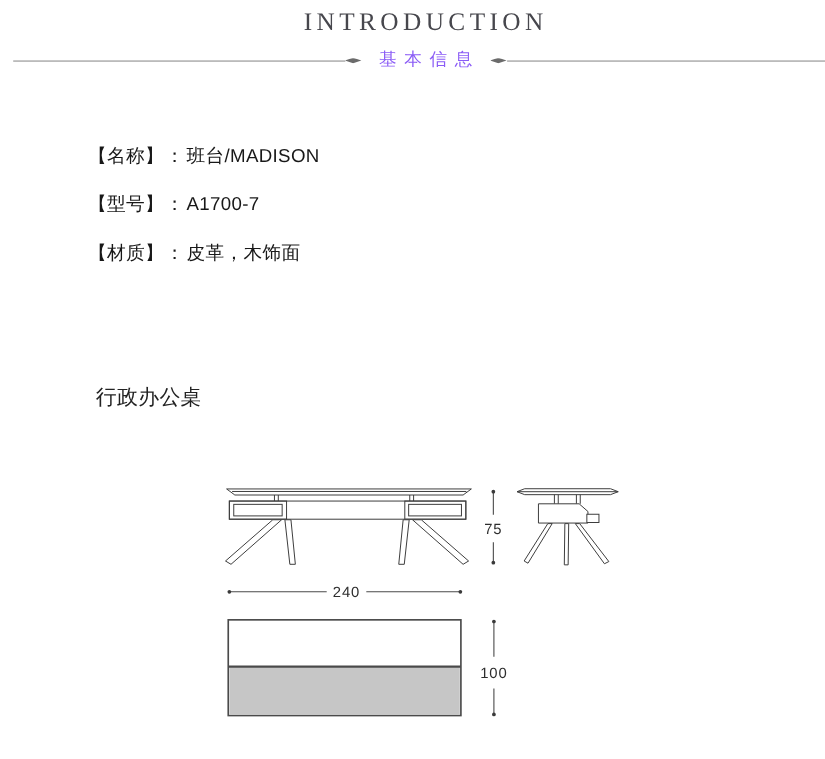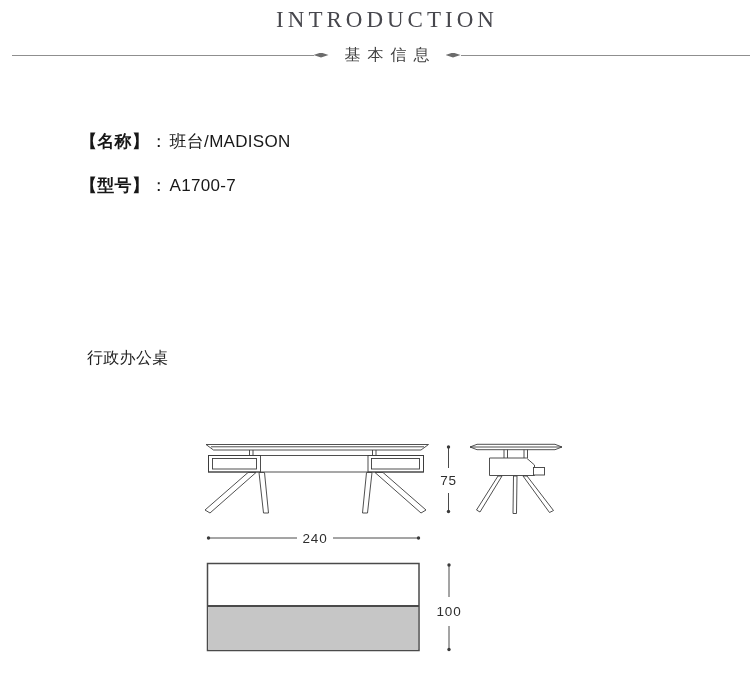--- a/index.html
+++ b/index.html
@@ -22,37 +22,37 @@
     position:absolute; top:46px; left:0; width:100%; height:18px;
     display:flex; align-items:center;
   }
   .hline { flex:1; height:1px; background:#8f8f8f; }
   .diamond {
     width:15px; height:5px; background:#6b6b6b; flex:0 0 auto;
     clip-path:polygon(0 50%, 50% 0, 100% 50%, 50% 100%);
   }
   .subtitle {
     flex:0 0 auto;
-    font-size:16px; letter-spacing:7px; color:#404040;
+    font-size:16px; letter-spacing:7px; color:#8b5cf6;
     margin:0 9px 0 16px; line-height:18px;text-align:right;
   }
 
   
   .specs { position:absolute; left:68px; top:133px; }
   .spec-row {
     height:18px; line-height:18px; margin-bottom:26px;
     font-size:17px; color:#181818; letter-spacing:0.3px;
     white-space:nowrap;
   }
-  .spec-label { font-weight:bold; }
+  .spec-label { font-weight:normal; }
   .spec-sep { margin:0 2px 0 1px; }
 
   .category {
     position:absolute; left:75px; top:348px;
-    font-size:16px; color:#222; letter-spacing:0.3px;
+    font-size:19px; color:#222; letter-spacing:0.3px;
   }
 
   
   .drawing-svg { position:absolute; left:0; top:430px; width:750px; height:240px; }
   .stroke { fill:none; stroke:#3c3c3c; stroke-width:0.9; }
   .filled { fill:#ffffff; stroke:#3c3c3c; stroke-width:0.9; }
   .dimline { stroke:#4a4a4a; stroke-width:1; }
   .dimdot { fill:#3a3a3a; }
   .dimtext {
     font-family:"Liberation Sans", sans-serif;
@@ -73,20 +73,23 @@
     <span class="diamond"></span>
     <span class="hline"></span>
   </div>
 
   <div class="specs">
     <div class="spec-row">
       <span class="spec-label">【名称】</span><span class="spec-sep">：</span><span class="spec-value">班台/MADISON</span>
     </div>
     <div class="spec-row">
       <span class="spec-label">【型号】</span><span class="spec-sep">：</span><span class="spec-value">A1700-7</span>
+    </div>
+    <div class="spec-row">
+      <span class="spec-label">【材质】</span><span class="spec-sep">：</span><span class="spec-value">皮革，木饰面</span>
     </div>
   </div>
 
   <div class="category">行政办公桌</div>
 
   <svg class="drawing-svg" viewBox="0 430 750 240">
 
     <g>
       <polygon class="filled" points="194,444.5 416.5,444.5 409,450 201.5,450"></polygon>
       <line class="stroke" x1="199" y1="446.8" x2="412" y2="446.8" stroke-width="0.6"></line>

